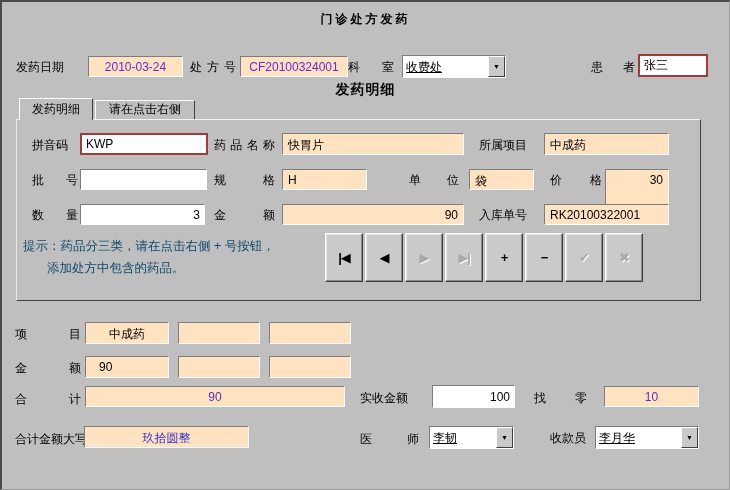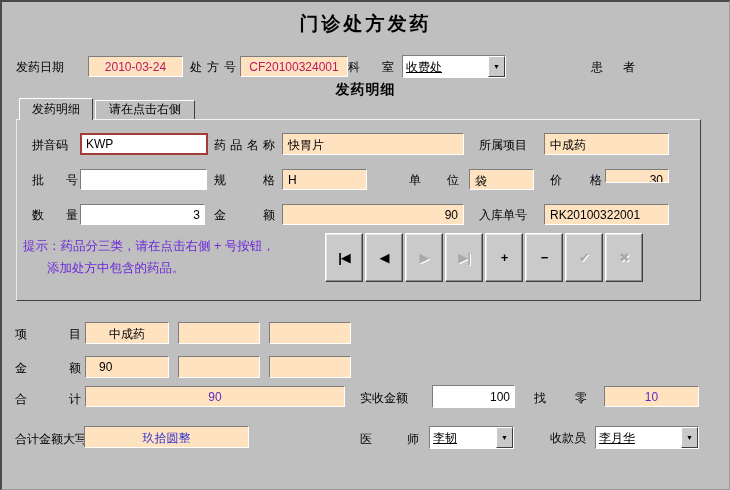--- a/index.html
+++ b/index.html
@@ -2,37 +2,37 @@
 <html><head>
 <meta charset="utf-8">
 <style>
   html,body{margin:0;padding:0;}
   body{width:730px;height:490px;font-family:"Liberation Sans","DejaVu Sans",sans-serif;}
   #form{position:relative;width:730px;height:490px;background:#bfbfbf;box-sizing:border-box;
         border-left:2px solid #4a4a4a;border-top:2px solid #4a4a4a;
         border-right:1px solid #9a9a9a;border-bottom:1px solid #9a9a9a;overflow:hidden;}
   .lbl{position:absolute;font-size:12px;color:#000;line-height:14px;white-space:nowrap;}
   .jz{text-align:justify;text-align-last:justify;}
-  .title{position:absolute;left:0;top:9px;width:100%;text-align:center;font-size:19px;font-weight:bold;letter-spacing:3px;}
+  .title{position:absolute;left:0;top:9px;width:100%;text-align:center;font-size:12px;font-weight:bold;letter-spacing:3px;}
   .subtitle{position:absolute;left:0;top:79px;width:100%;text-align:center;font-size:14px;font-weight:bold;letter-spacing:1px;}
   .box{position:absolute;box-sizing:border-box;background:#ffe2c0;
        border-top:1px solid #7d7d7d;border-left:1px solid #7d7d7d;
        border-bottom:1px solid #ffffff;border-right:1px solid #ffffff;
        font-size:12px;color:#000;padding:3px 5px 0;white-space:nowrap;overflow:hidden;}
   .winput{position:absolute;box-sizing:border-box;background:#fff;
        border-top:1px solid #7d7d7d;border-left:1px solid #7d7d7d;
        border-bottom:1px solid #ffffff;border-right:1px solid #ffffff;
        font-size:12px;color:#000;padding:2px 4px;font-family:inherit;outline:none;}
   .red2{border:2px solid #a33a3a !important;}
   .t-center{text-align:center;}
   .t-right{text-align:right;}
-  .red{color:#be185d;}
+  .red{color:#6d28d9;}
   .purple{color:#5b2dbe;}
   .bluev{color:#2a2ad0;}
-  .hint{position:absolute;font-size:12.5px;color:#6d28d9;white-space:nowrap;}
+  .hint{position:absolute;font-size:12.5px;color:#0c4a6e;white-space:nowrap;}
   .page{position:absolute;left:14px;top:117px;width:683px;height:180px;background:#bfbfbf;
         border-top:1px solid #f2f2f2;border-left:1px solid #e8e8e8;
         border-right:1px solid #404040;border-bottom:1px solid #404040;z-index:1;}
   .tab{position:absolute;box-sizing:border-box;background:#bfbfbf;font-size:12px;text-align:center;
         border-top:1px solid #fff;border-left:1px solid #fff;border-right:1px solid #404040;}
   .tab.active{left:17px;top:96px;width:74px;height:22px;line-height:20px;z-index:3;}
   .tab.inactive{left:93px;top:98px;width:100px;height:19px;line-height:17px;z-index:0;}
   .fld{z-index:4;}
   .navwrap{position:absolute;left:323px;top:231px;display:flex;gap:2px;z-index:4;}
   .navbtn{width:38px;height:49px;background:#cacaca;box-sizing:border-box;padding:0;
@@ -66,20 +66,21 @@
 
   <div class="lbl jz" style="left:346px;top:58px;width:46px;">科室</div>
   <div class="combo" style="left:400px;top:53px;width:104px;">
     <span class="ctext">收费处</span>
     <button class="cbtn">
         <span>▼</span>
       </button>
   </div>
 
   <div class="lbl jz" style="left:589px;top:58px;width:44px;">患者</div>
+  <input class="winput red2" style="left: 636px; top: 52px; width: 70px; height: 23px; position: absolute;" value="张三">
 
   <div class="subtitle">发药明细</div>
 
   <div class="tab active">发药明细</div>
   <div class="tab inactive">请在点击右侧</div>
   <div class="page"></div>
 
   <div class="lbl fld" style="left:30px;top:136px;">拼音码</div>
   <input class="winput red2" style="left: 78px; top: 131px; width: 128px; height: 22px; position: absolute; z-index: 4;" value="KWP">
 
@@ -92,21 +93,21 @@
   <div class="lbl jz fld" style="left:30px;top:171px;width:46px;">批号</div>
   <input class="winput" style="left: 78px; top: 167px; width: 127px; height: 21px; position: absolute; z-index: 4;" value="">
 
   <div class="lbl jz fld" style="left:212px;top:171px;width:61px;">规格</div>
   <div class="box fld" style="left:280px;top:167px;width:85px;height:21px;">H</div>
 
   <div class="lbl jz fld" style="left:407px;top:171px;width:50px;">单位</div>
   <div class="box fld" style="left:467px;top:167px;width:65px;height:21px;">袋</div>
 
   <div class="lbl jz fld" style="left:548px;top:171px;width:52px;">价格</div>
-  <div class="box t-right fld" style="left:603px;top:167px;width:64px;height:14px;">30</div>
+  <div class="box t-right fld" style="left:603px;top:167px;width:64px;height:36px;">30</div>
 
   <div class="lbl jz fld" style="left:30px;top:206px;width:46px;">数量</div>
   <input class="winput t-right" style="left: 78px; top: 202px; width: 125px; height: 21px; position: absolute; z-index: 4;" value="3">
 
   <div class="lbl jz fld" style="left:212px;top:206px;width:61px;">金额</div>
   <div class="box t-right fld" style="left:280px;top:202px;width:182px;height:21px;">90</div>
 
   <div class="lbl fld" style="left:477px;top:206px;width:58px;">入库单号</div>
   <div class="box fld" style="left:542px;top:202px;width:125px;height:21px;">RK20100322001</div>
 

